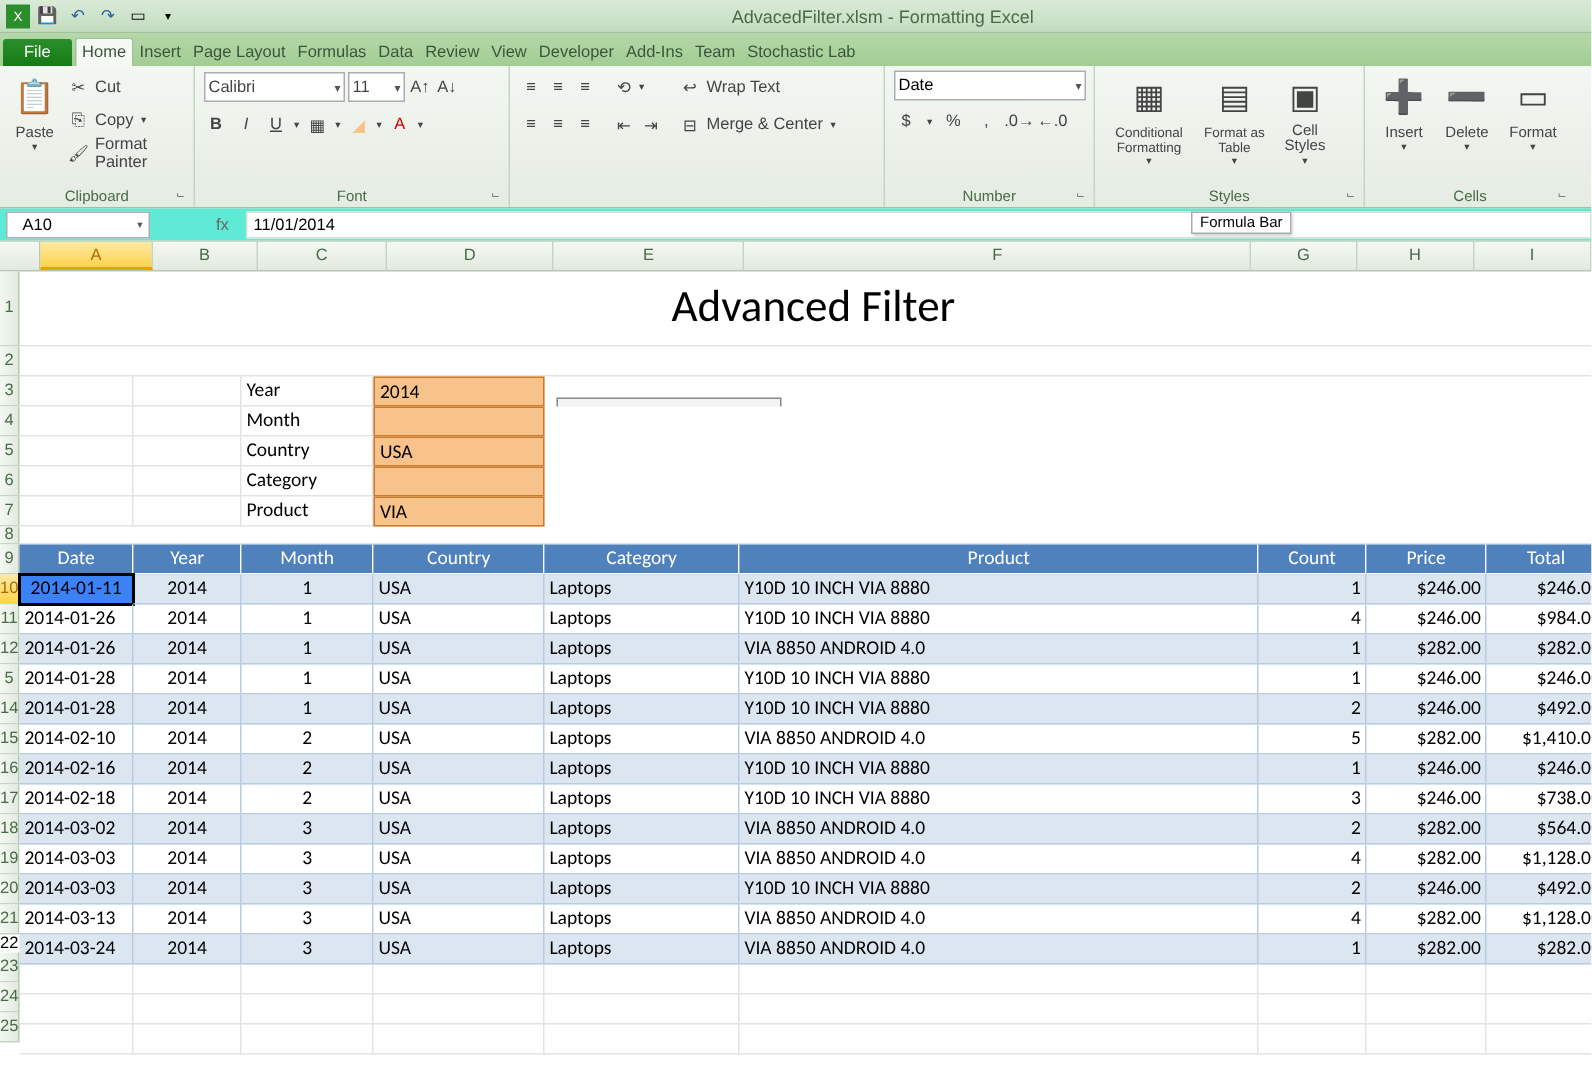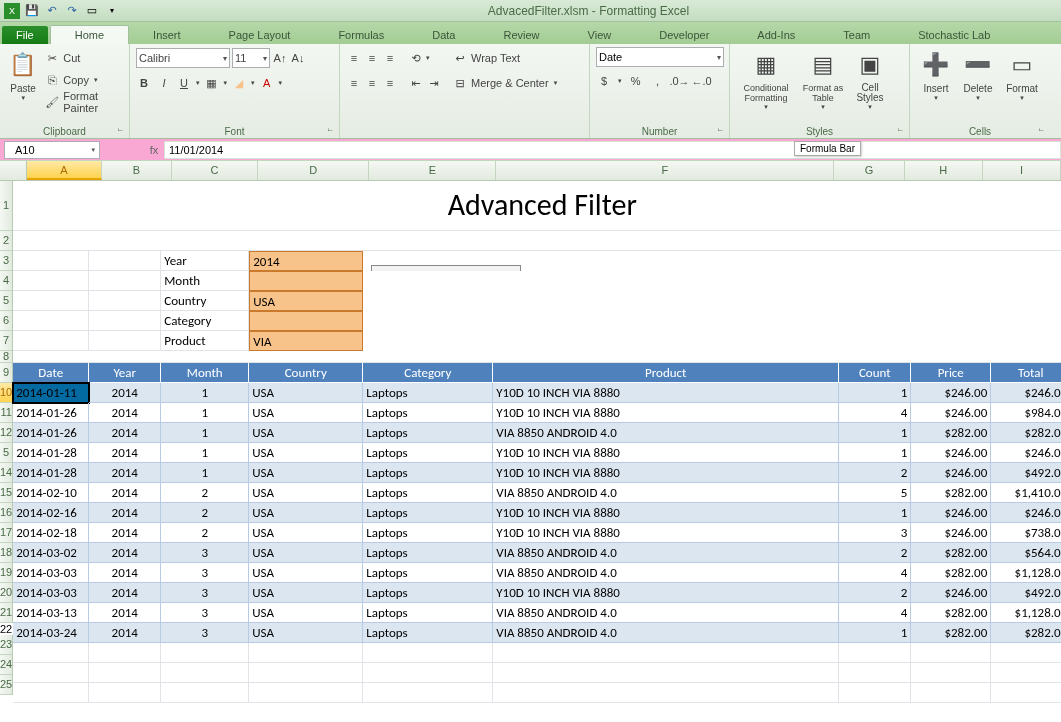--- a/index.html
+++ b/index.html
@@ -6,41 +6,41 @@
   body { font-family: "Segoe UI", Tahoma, sans-serif; font-size: 11px; background: #fff; width: 1061px; overflow: hidden; }
   
   
   .titlebar { height: 22px; background: linear-gradient(#d9ead7,#c3ddc0); display: flex; align-items: center; padding: 0 4px; border-bottom: 1px solid #a2bfa0; }
   .titlebar .qat { display: flex; align-items: center; gap: 4px; }
   .titlebar .qat span { width: 16px; height: 16px; display:inline-flex; align-items:center; justify-content:center; }
   .titlebar .title { flex: 1; text-align: center; color: #4a6b48; font-size: 12px; }
   
   
   .tabs { height: 22px; background: linear-gradient(#b5d8a9,#a2cd93); display: flex; align-items: flex-end; padding-left: 2px; gap: 0; }
-  .tab { padding: 3px 24px; font-size: 11px; color: #3b5539; cursor: pointer; }
+  .tab { padding: 3px 4px; font-size: 11px; color: #3b5539; cursor: pointer; }
   .tab.file { background: linear-gradient(#2a8f2a,#157b15); color: #fff; border-radius: 2px 2px 0 0; padding: 3px 14px; margin-right:2px;}
   .tab.active { background: #f5f9f4; border: 1px solid #a2bfa0; border-bottom: none; border-radius: 2px 2px 0 0; }
   
   
   .ribbon { height: 95px; background: linear-gradient(#f3f7f2,#e5ece3); border-bottom: 1px solid #a2bfa0; display: flex; }
   .group { border-right: 1px solid #c3d6c0; padding: 3px 6px 0 6px; display: flex; flex-direction: column; height: 100%; }
   .group-body { flex: 1; display: flex; align-items: flex-start; gap: 4px; }
   .group-label { text-align: center; font-size: 10px; color: #4a6b48; padding: 1px 0; position: relative; }
   .group-label::after { content: "⌐"; transform: scaleX(-1) rotate(180deg); display:inline-block; position:absolute; right:0; font-size:9px; color:#6a8a67;}
   .big-btn { width: 40px; text-align: center; font-size: 10px; color: #444; }
   .big-btn .ico { width: 32px; height: 32px; margin: 2px auto; display: flex; align-items: center; justify-content: center; font-size: 22px; }
   .small-row { height: 22px; display: flex; align-items: center; gap: 3px; font-size: 11px; color: #444; }
   .mini-ico { width: 16px; height: 16px; display:inline-flex; align-items:center; justify-content:center; border:1px solid transparent;}
   .combo { border: 1px solid #abadb3; background: #fff; font-size: 11px; height: 20px; display:inline-flex; align-items:center; padding: 0 2px; }
   .combo .dd { margin-left:auto; font-size:8px; color:#555;}
   
   
-  .fbar { height: 22px; border-bottom: 1px solid #c3d6c0; display: flex; align-items: center; background: #f9a8d4; }
+  .fbar { height: 22px; border-bottom: 1px solid #c3d6c0; display: flex; align-items: center; background: #5eead4; }
   .namebox { width: 96px; background: #fff; border: 1px solid #abadb3; height: 18px; margin: 0 4px; padding: 0 4px 0 10px; font-size: 11px; display:flex; align-items:center; justify-content:space-between;}
-  .fx { width: 20px; text-align: center; color: #666; }
+  .fx { width: 20px; color: #666; }
   .formula-input { flex: 1; background: #fff; height: 18px; border: 1px solid #d7e2d4; padding: 0 4px; font-size: 11px; display:flex; align-items:center; }
   .fbhint { position:absolute; right: 200px; background:#fff; border:1px solid #aaa; padding:1px 5px; font-size:10px; box-shadow:1px 1px 2px rgba(0,0,0,.2); margin-top:-2px;}
   
   
   .grid-wrap { display: flex; height: 563px; overflow: hidden; }
   .colhdrs { display: flex; background: linear-gradient(#f4f8f2,#e2eadf); border-bottom: 1px solid #b7c8b3; height: 20px; }
   .rowhdr-col { width: 28px; }
   .colhdr { border-right: 1px solid #c6d4c2; text-align: center; font-size: 11px; color: #4a6b48; line-height: 19px; }
   .colhdr.sel { background: linear-gradient(#ffe9a5,#ffd34e); color:#a86b00; border-bottom:2px solid #e7a300;}
   .rowhdr { height: 20px; border-bottom: 1px solid #c6d4c2; border-right: 1px solid #b7c8b3; text-align: center; font-size: 11px; color: #4a6b48; background: linear-gradient(to right,#f4f8f2,#e2eadf); line-height: 19px; }
@@ -57,21 +57,21 @@
   .filter-input { background: #f8c38a; border: 1px solid #c97a2c; }
   .filter-btn-cell button { width: 150px; height: 32px; background: linear-gradient(#f4f4f4,#e6e6e6); border:1px solid #888; font-family: Calibri; font-size: 14px; cursor:pointer; margin-left:5px;}
   
   .thead { background: #4f81bd; color: #fff; text-align: center; border-right: 1px solid #fff; border-bottom: 1px solid #fff; }
   .tcell { border-right: 1px solid #b7cce4; border-bottom: 1px solid #b7cce4; }
   .trow-even { background: #dce6f1; }
   .trow-odd { background: #fff; }
   .num { text-align: right; }
   .ctr { text-align: center; }
   
-  .selected-cell { outline: 2px solid #000; outline-offset: -1px; background:#0369a1;}
+  .selected-cell { outline: 2px solid #000; outline-offset: -1px; background:#3b82f6;text-align:center;}
   
   .colA{width:76px}.colB{width:72px}.colC{width:88px}.colD{width:114px}.colE{width:130px}.colF{width:346px}.colG{width:72px}.colH{width:80px}.colI{width:80px}
 </style>
 </head>
 <body>
 
 <div class="titlebar">
   <div class="qat">
     <span style="background:#2a8f2a;color:#fff;font-size:9px;">X</span>
     <span style="color:#2b5fa5;">💾</span>

